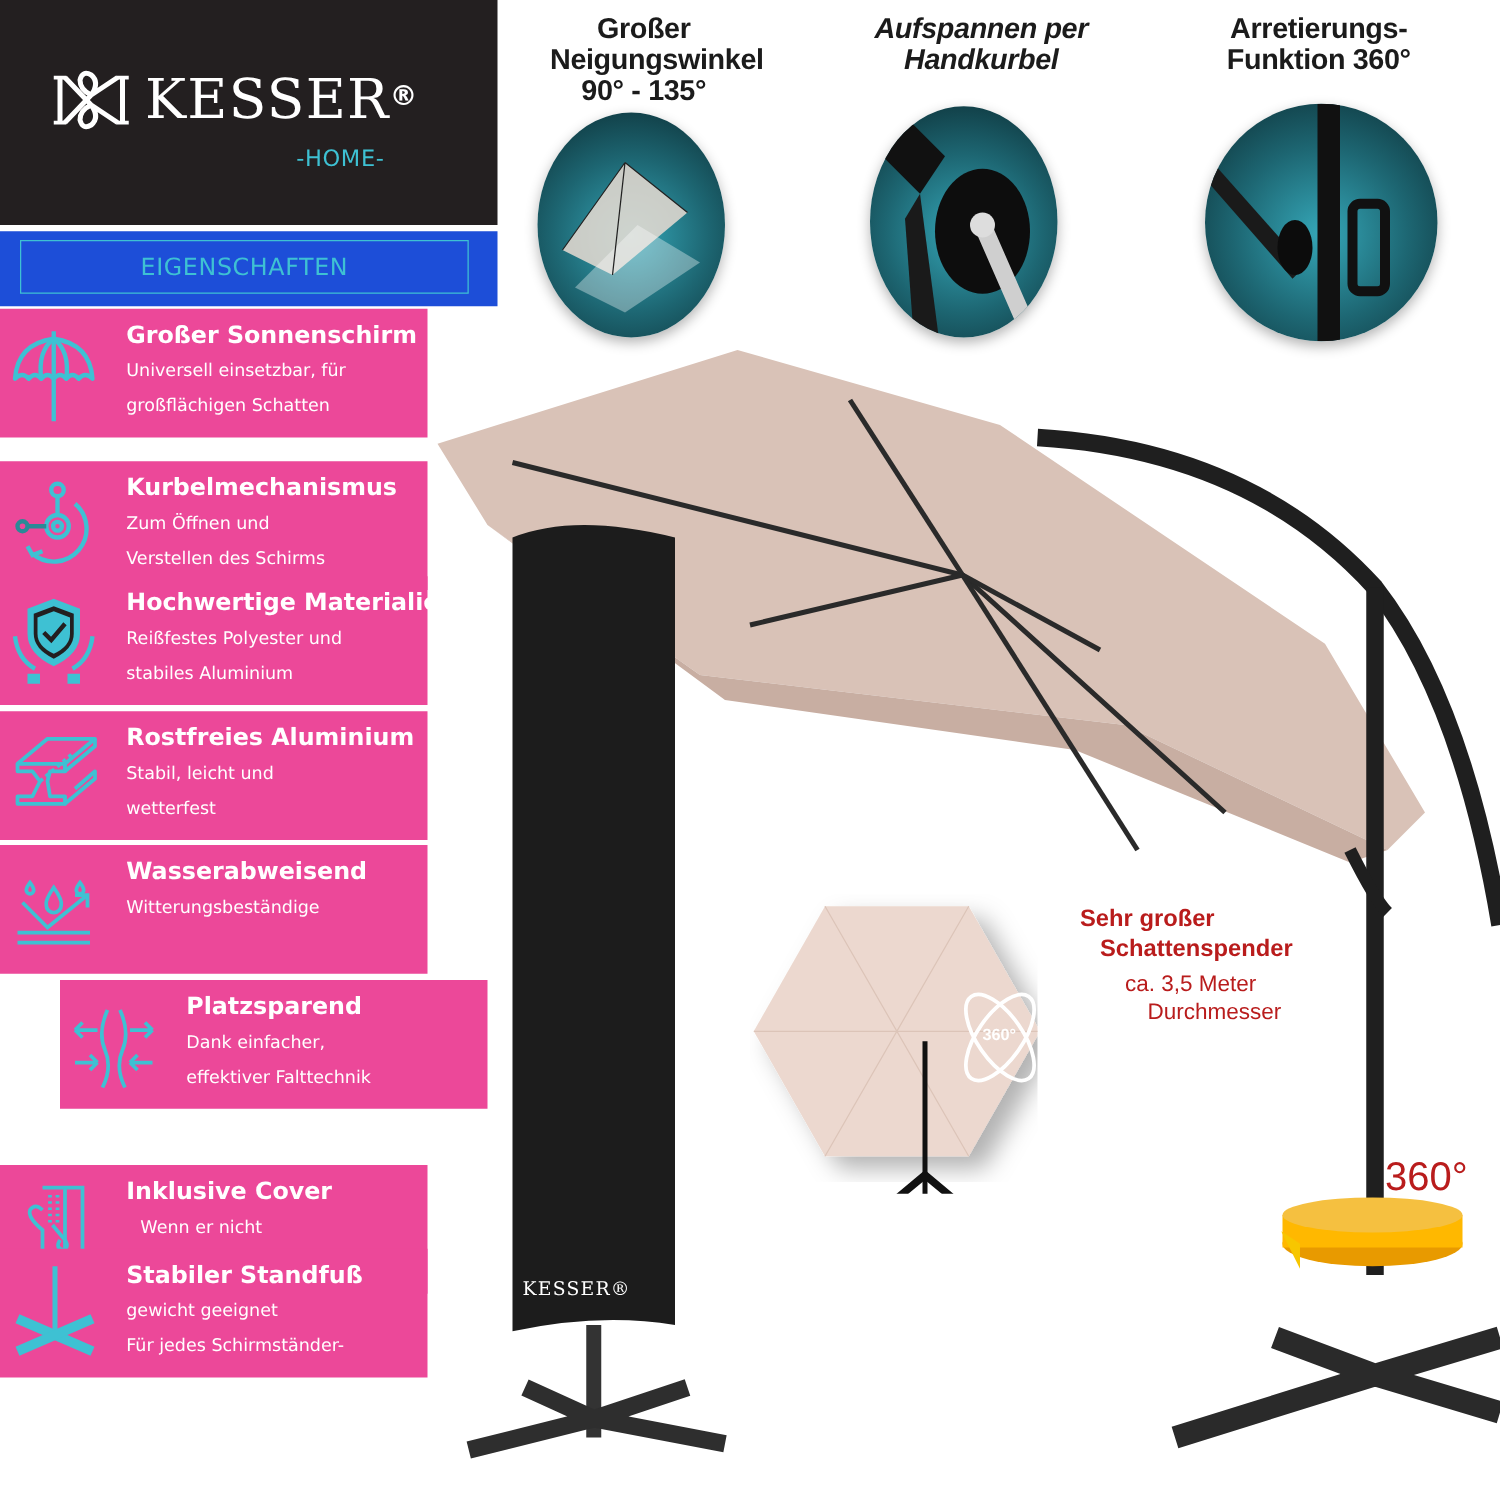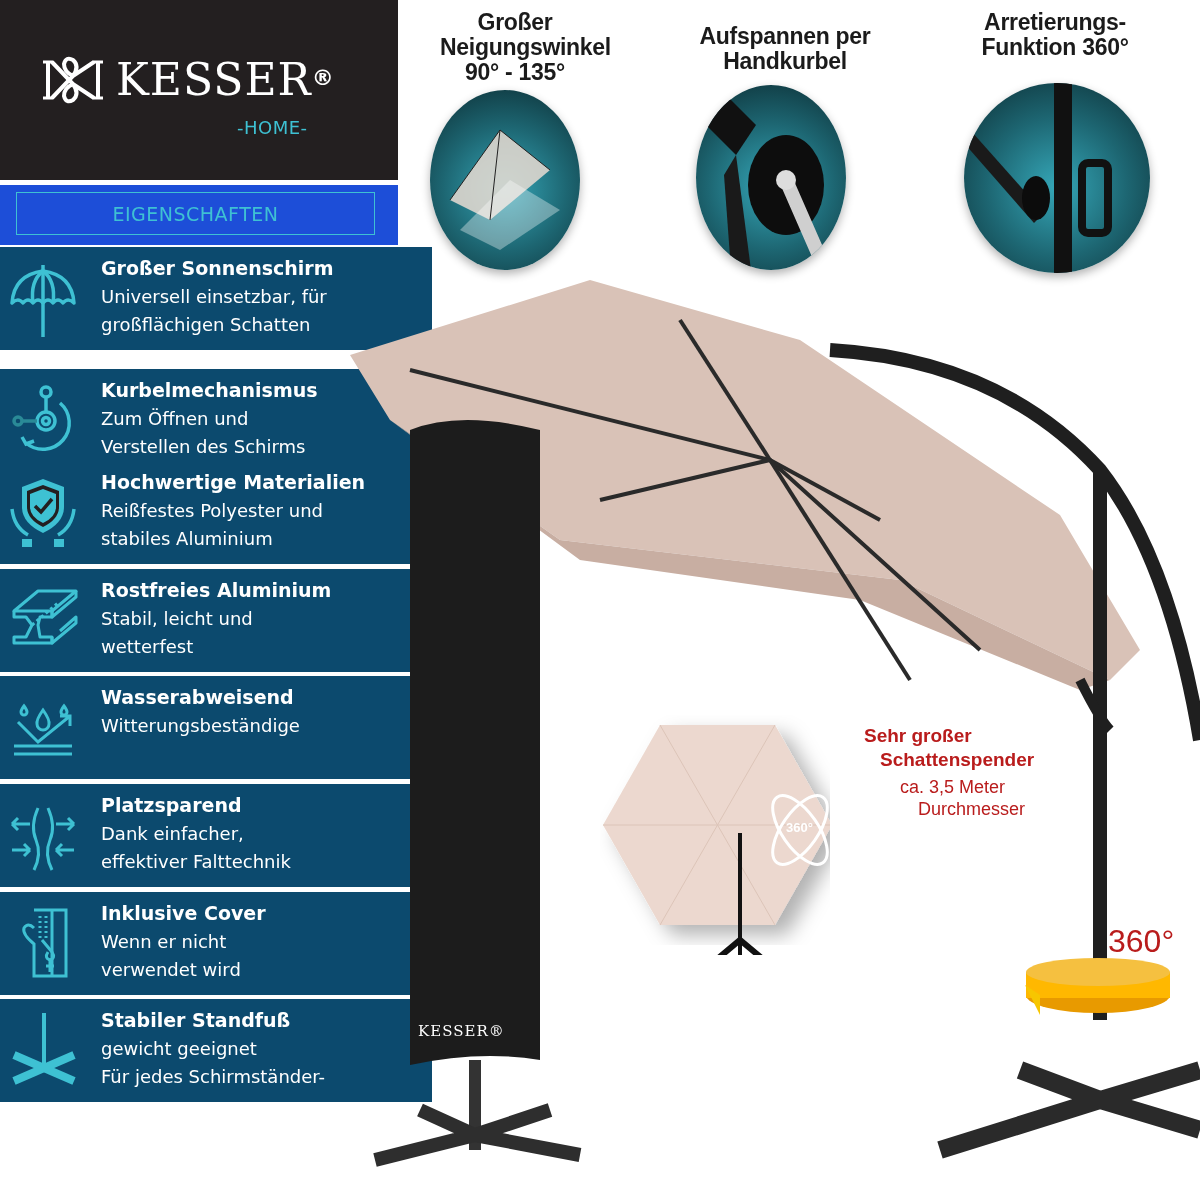--- a/index.html
+++ b/index.html
@@ -11,24 +11,24 @@
   .brand-box { position: absolute; left: 0; top: 0; width: 398px; height: 180px; background: #231f20; }
   .brand-logo { position: absolute; left: 42px; top: 50px; width: 62px; height: 60px; }
   .brand-name { position: absolute; left: 116px; top: 55px; font-family: "DejaVu Serif", serif; font-size: 44px; letter-spacing: 1px; color: #ffffff; line-height: 50px; }
   .brand-name sup { font-size: 22px; vertical-align: top; position: relative; top: -2px; font-family: "DejaVu Sans", sans-serif; font-weight: bold; }
   .brand-sub { position: absolute; left: 200px; top: 117px; font-size: 18px; color: #3ec1d3; letter-spacing: 0.5px; margin-left: 37px; }
 
   .eig-box { position: absolute; left: 0; top: 185px; width: 398px; height: 60px; background: #1d4ed8; }
   .eig-inner { position: absolute; left: 16px; top: 7px; width: 359px; height: 43px; border: 1.5px solid #3ec1d3; display: flex; align-items: center; justify-content: center; }
   .eig-label { color: #3ec1d3; font-size: 19px; letter-spacing: 0.5px; }
 
-  .feat { position: absolute; left: 0; width: 432px; height: 103px; background: #0c4a6e; }
+  .feat { position: absolute; left: 0; width: 342px; height: 103px; background: #ec4899; }
   .feat .icon { position: absolute; left: 8px; top: 12px; width: 70px; height: 80px; }
   .feat .title { position: absolute; left: 101px; top: 10px; font-size: 19px; font-weight: bold; color: #ffffff; white-space: nowrap; }
-  .feat .desc { position: absolute; left: 101px; top: 36px; font-size: 18px; color: #ffffff; line-height: 28px; white-space: nowrap; }
+  .feat .desc { position: absolute; left: 101px; top: 36px; font-size: 14px; color: #ffffff; line-height: 28px; white-space: nowrap; }
 
   
   .cap { position: absolute; text-align: center; font-weight: bold; font-size: 23px; line-height: 25px; color: #1b1b1b; font-family: "Liberation Sans", sans-serif; letter-spacing: -0.3px; }
   .circle { position: absolute; width: 140px; height: 140px; border-radius: 50%; background: radial-gradient(circle at 50% 55%, #35a7b8 0%, #1d6672 50%, #0b2a30 100%); box-shadow: 0 4px 10px rgba(0,0,0,0.3); overflow: hidden; }
 
   .text-block { position: absolute; color: #b91c1c; font-family: "Liberation Sans", sans-serif; }
 </style>
 </head>
 <body>
 
@@ -133,39 +133,39 @@
         <path d="M10 34 L30 54 L62 28 M52 28 H62 V38"></path>
         <path d="M6 58 H64 M6 66 H64"></path>
       </g>
     </svg>
     <div class="title">Wasserabweisend</div>
     <div class="desc">
         <div>Witterungsbeständige</div>
       </div>
   </div>
 
-  <div class="feat" style="top:784px;">
+  <div class="feat" style="top:784px;margin-left:48px;">
     <svg class="icon" viewBox="0 0 70 80">
       <g fill="none" stroke="#3ec1d3" stroke-width="3">
         <path d="M30 12 Q22 30 28 44 Q34 58 26 74"></path>
           <path d="M40 12 Q48 30 42 44 Q36 58 44 74"></path>
         <path d="M4 28 H22 M4 28 L10 22 M4 28 L10 34"></path>
           <path d="M48 28 H66 M66 28 L60 22 M66 28 L60 34"></path>
         <path d="M4 54 H22 M22 54 L16 48 M22 54 L16 60"></path>
           <path d="M48 54 H66 M48 54 L54 48 M48 54 L54 60"></path>
       </g>
     </svg>
     <div class="title">Platzsparend</div>
     <div class="desc">
         <div>Dank einfacher,</div>
         <div>effektiver Falttechnik</div>
       </div>
   </div>
 
-  <div class="feat" style="top:892px;">
+  <div class="feat" style="top:932px;text-align:right;">
     <svg class="icon" viewBox="0 0 70 80">
       <g fill="none" stroke="#3ec1d3" stroke-width="3">
         <path d="M26 6 H58 V72 H26 V40 Q14 30 16 24 Q20 18 26 24"></path>
           <path d="M44 6 V72"></path>
         <path d="M32 12 V36" stroke-dasharray="2 3"></path>
           <path d="M38 12 V36" stroke-dasharray="2 3"></path>
         <path d="M34 36 L44 48 Q48 54 42 56 Q36 54 40 48"></path>
           <path d="M42 56 V68 M38 62 H46"></path>
       </g>
     </svg>
@@ -190,21 +190,21 @@
         <div>Für jedes Schirmständer-</div>
       </div>
   </div>
 </div>
 
 <div class="cap" style="left:440px; top:10px; width:150px;">
   <div>Großer</div>
     <div>Neigungswinkel</div>
     <div>90° - 135°</div>
 </div>
-<div class="cap" style="left:690px; top:24px; width:190px;">
+<div class="cap" style="left:690px; top:10px; width:190px;font-style:italic;">
   <div>Aufspannen per</div>
     <div>Handkurbel</div>
 </div>
 <div class="cap" style="left:960px; top:10px; width:190px;">
   <div>Arretierungs-</div>
     <div>Funktion 360°</div>
 </div>
 
 <div class="circle" style="left:430px; top:90px; width:150px; height:180px;">
   <svg width="150" height="180" viewBox="0 0 150 180">

